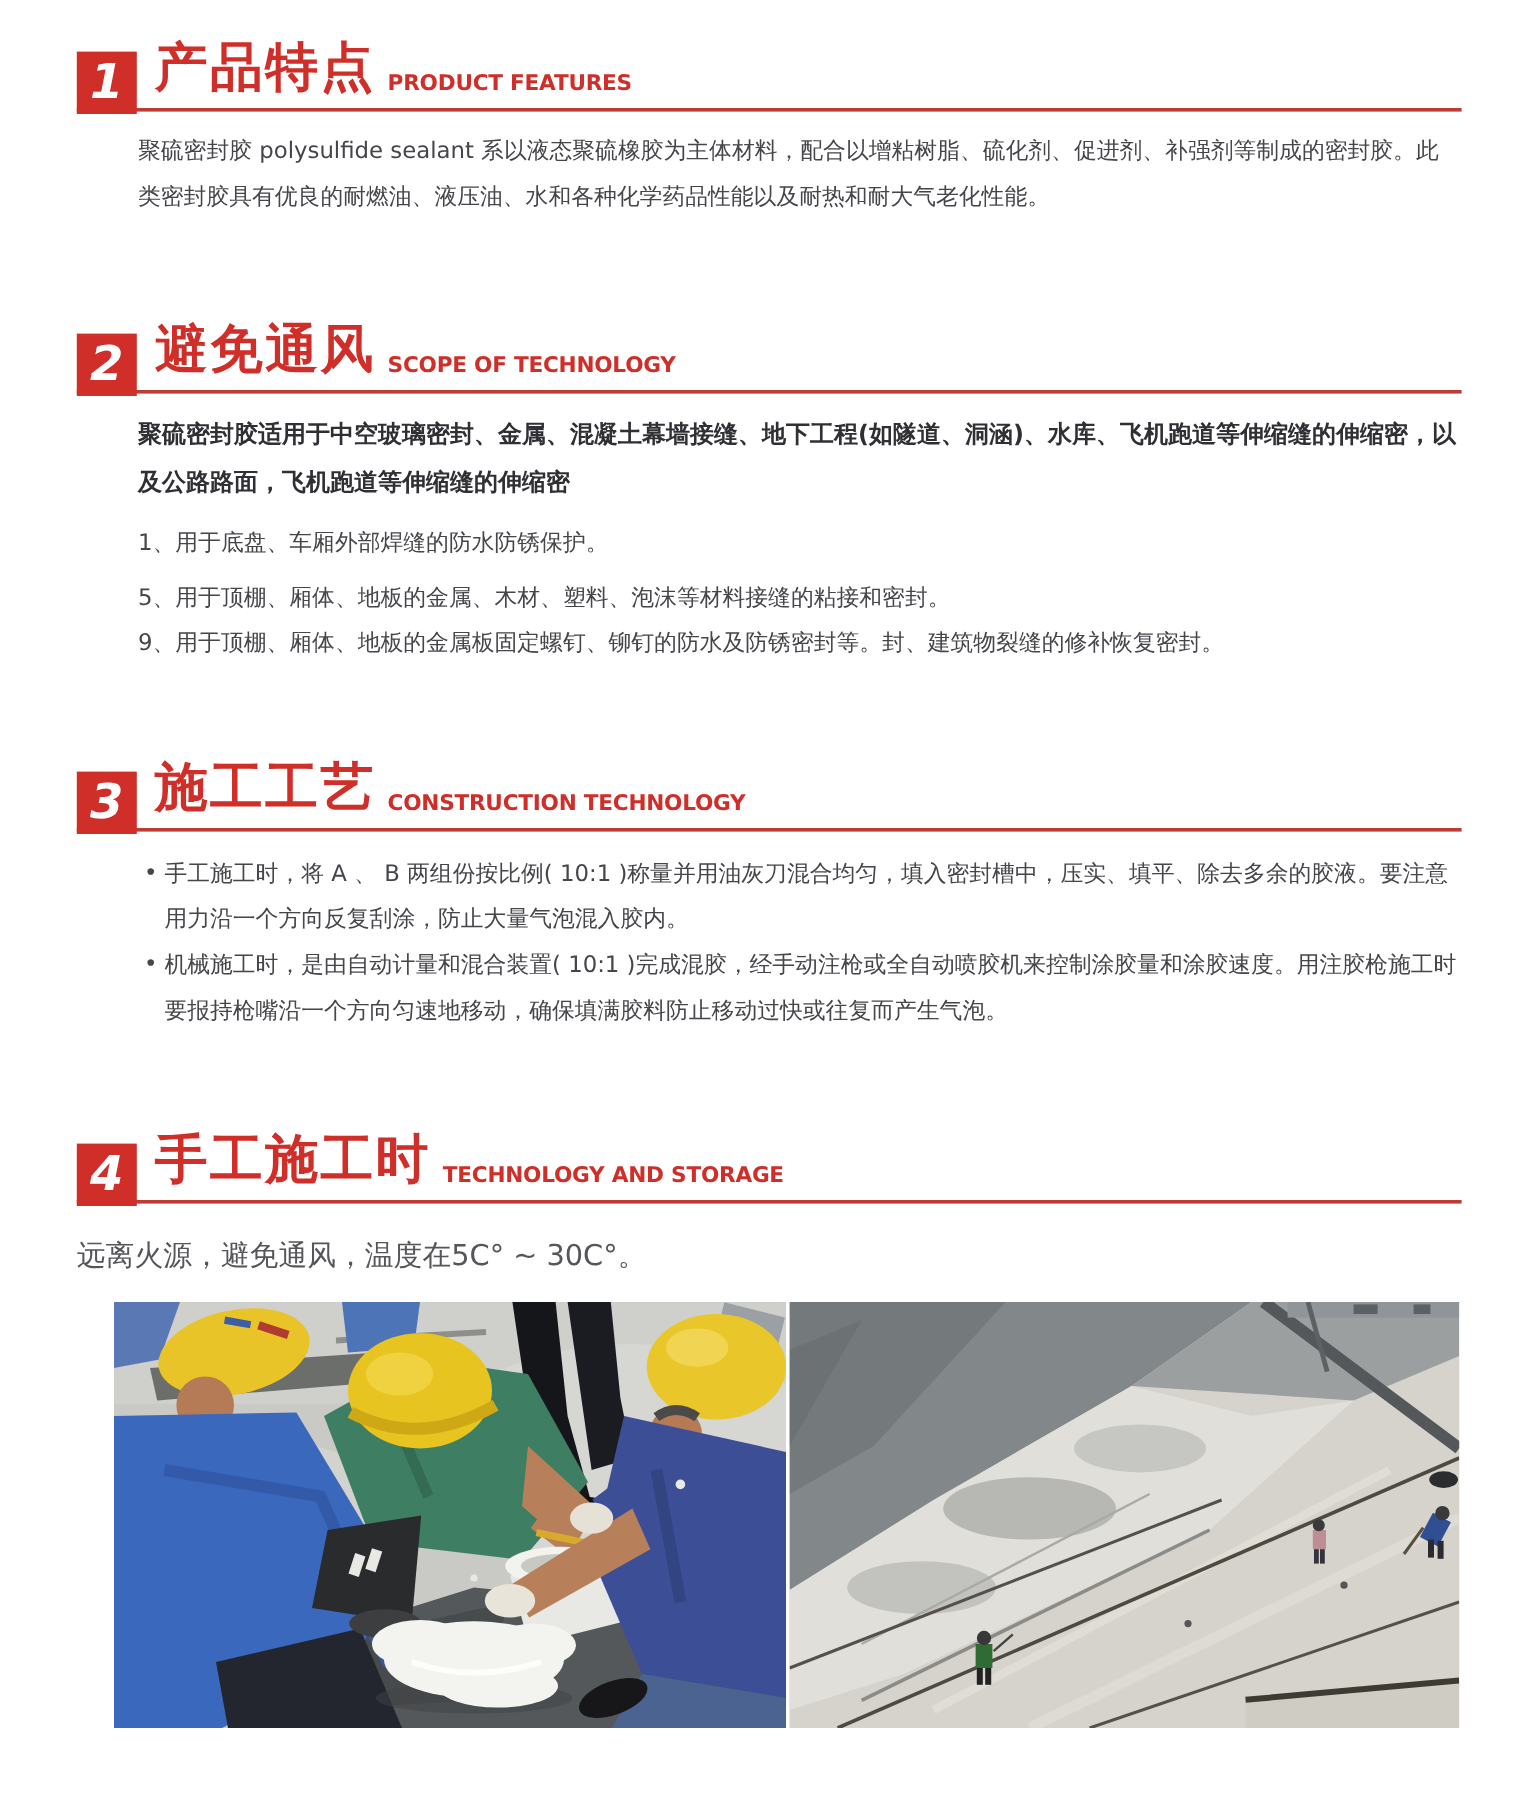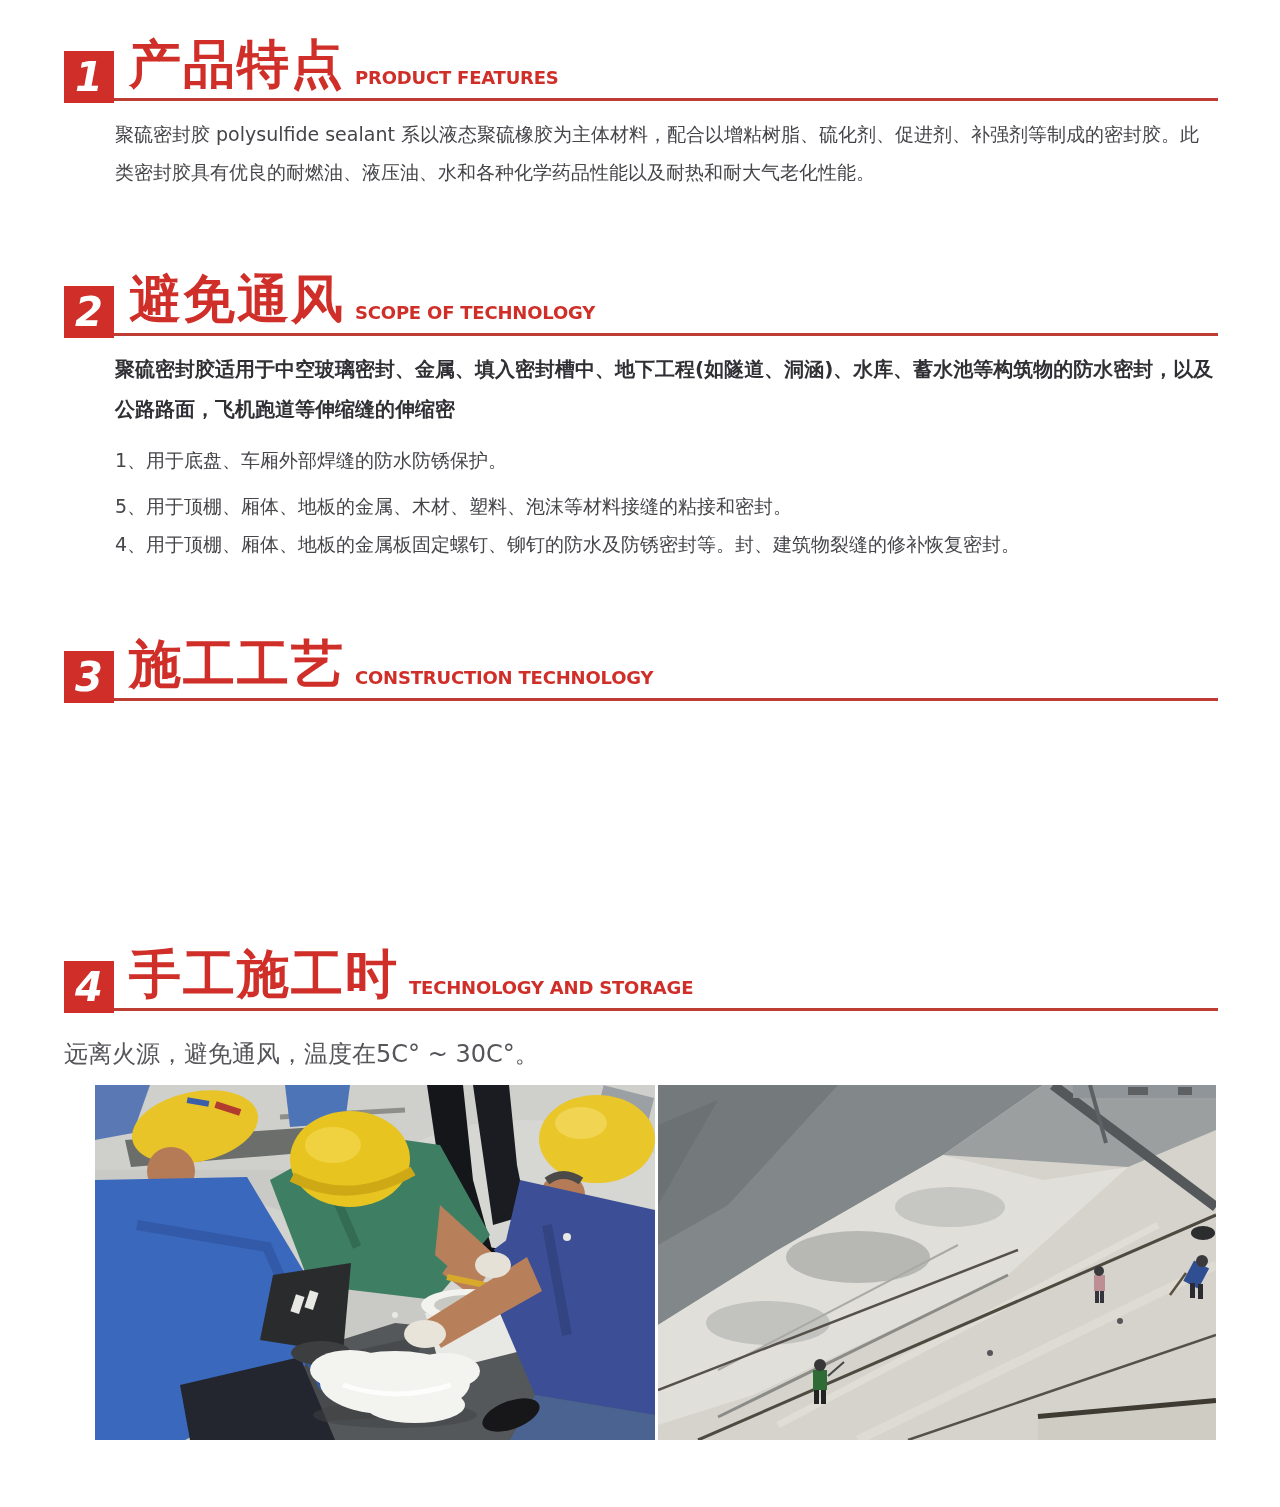--- a/index.html
+++ b/index.html
@@ -14,22 +14,22 @@
     border-bottom:3px solid #bd3d35;
   }
   .badge{
     width:50px;height:52px;flex:0 0 auto;
     background:#cf2f28;color:#ffffff;
     display:flex;align-items:center;justify-content:center;
     font-size:40px;font-weight:bold;font-style:italic;
     transform:translateY(5px);
   }
   .cn-title{
-    color:#cf2f28;font-size:52px;font-weight:bold;line-height:1;
-    margin-left:15px;padding-bottom:8px;letter-spacing:2px;white-space:nowrap;
+    color:#cf2f28;font-size:44px;font-weight:bold;line-height:1;
+    margin-left:15px;padding-bottom:8px;letter-spacing:2px;white-space:nowrap;font-family:Liberation Mono, monospace;
   }
   .en-title{
     color:#cf2f28;font-size:18px;font-weight:bold;line-height:1;
     margin-left:10px;padding-bottom:11px;letter-spacing:-0.2px;white-space:nowrap;
   }
   .sec-body{
     margin:14px 2px 0 51px;color:#45454a;
     font-size:19px;line-height:38px;
   }
   .lead{
@@ -61,34 +61,38 @@
   </div>
   <p class="sec-body">聚硫密封胶 polysulfide sealant 系以液态聚硫橡胶为主体材料，配合以增粘树脂、硫化剂、促进剂、补强剂等制成的密封胶。此类密封胶具有优良的耐燃油、液压油、水和各种化学药品性能以及耐热和耐大气老化性能。</p>
 </div>
 
 <div class="sec" style="top:273px">
   <div class="sec-header">
     <div class="badge">2</div>
     <div class="cn-title">避免通风</div>
     <div class="en-title">SCOPE OF TECHNOLOGY</div>
   </div>
-  <p class="sec-body lead">聚硫密封胶适用于中空玻璃密封、金属、填入密封槽中、地下工程(如隧道、洞涵)、水库、蓄水池等构筑物的防水密封，以及公路路面，飞机跑道等伸缩缝的伸缩密</p>
+  <p class="sec-body lead">聚硫密封胶适用于中空玻璃密封、金属、混凝土幕墙接缝、地下工程(如隧道、洞涵)、水库、飞机跑道等伸缩缝的伸缩密，以及公路路面，飞机跑道等伸缩缝的伸缩密</p>
   <ol class="plain">
     <li>1、用于底盘、车厢外部焊缝的防水防锈保护。</li>
     <li>5、用于顶棚、厢体、地板的金属、木材、塑料、泡沫等材料接缝的粘接和密封。</li>
-    <li>4、用于顶棚、厢体、地板的金属板固定螺钉、铆钉的防水及防锈密封等。封、建筑物裂缝的修补恢复密封。</li>
+    <li>9、用于顶棚、厢体、地板的金属板固定螺钉、铆钉的防水及防锈密封等。封、建筑物裂缝的修补恢复密封。</li>
   </ol>
 </div>
 
 <div class="sec" style="top:638px">
   <div class="sec-header">
     <div class="badge">3</div>
     <div class="cn-title">施工工艺</div>
     <div class="en-title">CONSTRUCTION TECHNOLOGY</div>
   </div>
+  <ul class="bullets">
+    <li>手工施工时，将 A 、 B 两组份按比例( 10:1 )称量并用油灰刀混合均匀，填入密封槽中，压实、填平、除去多余的胶液。要注意用力沿一个方向反复刮涂，防止大量气泡混入胶内。</li>
+    <li>机械施工时，是由自动计量和混合装置( 10:1 )完成混胶，经手动注枪或全自动喷胶机来控制涂胶量和涂胶速度。用注胶枪施工时要报持枪嘴沿一个方向匀速地移动，确保填满胶料防止移动过快或往复而产生气泡。</li>
+  </ul>
 </div>
 
 <div class="sec" style="top:948px">
   <div class="sec-header">
     <div class="badge">4</div>
     <div class="cn-title">手工施工时</div>
     <div class="en-title">TECHNOLOGY AND STORAGE</div>
   </div>
   <p class="note">远离火源，避免通风，温度在5C° ~ 30C°。</p>
 </div>

